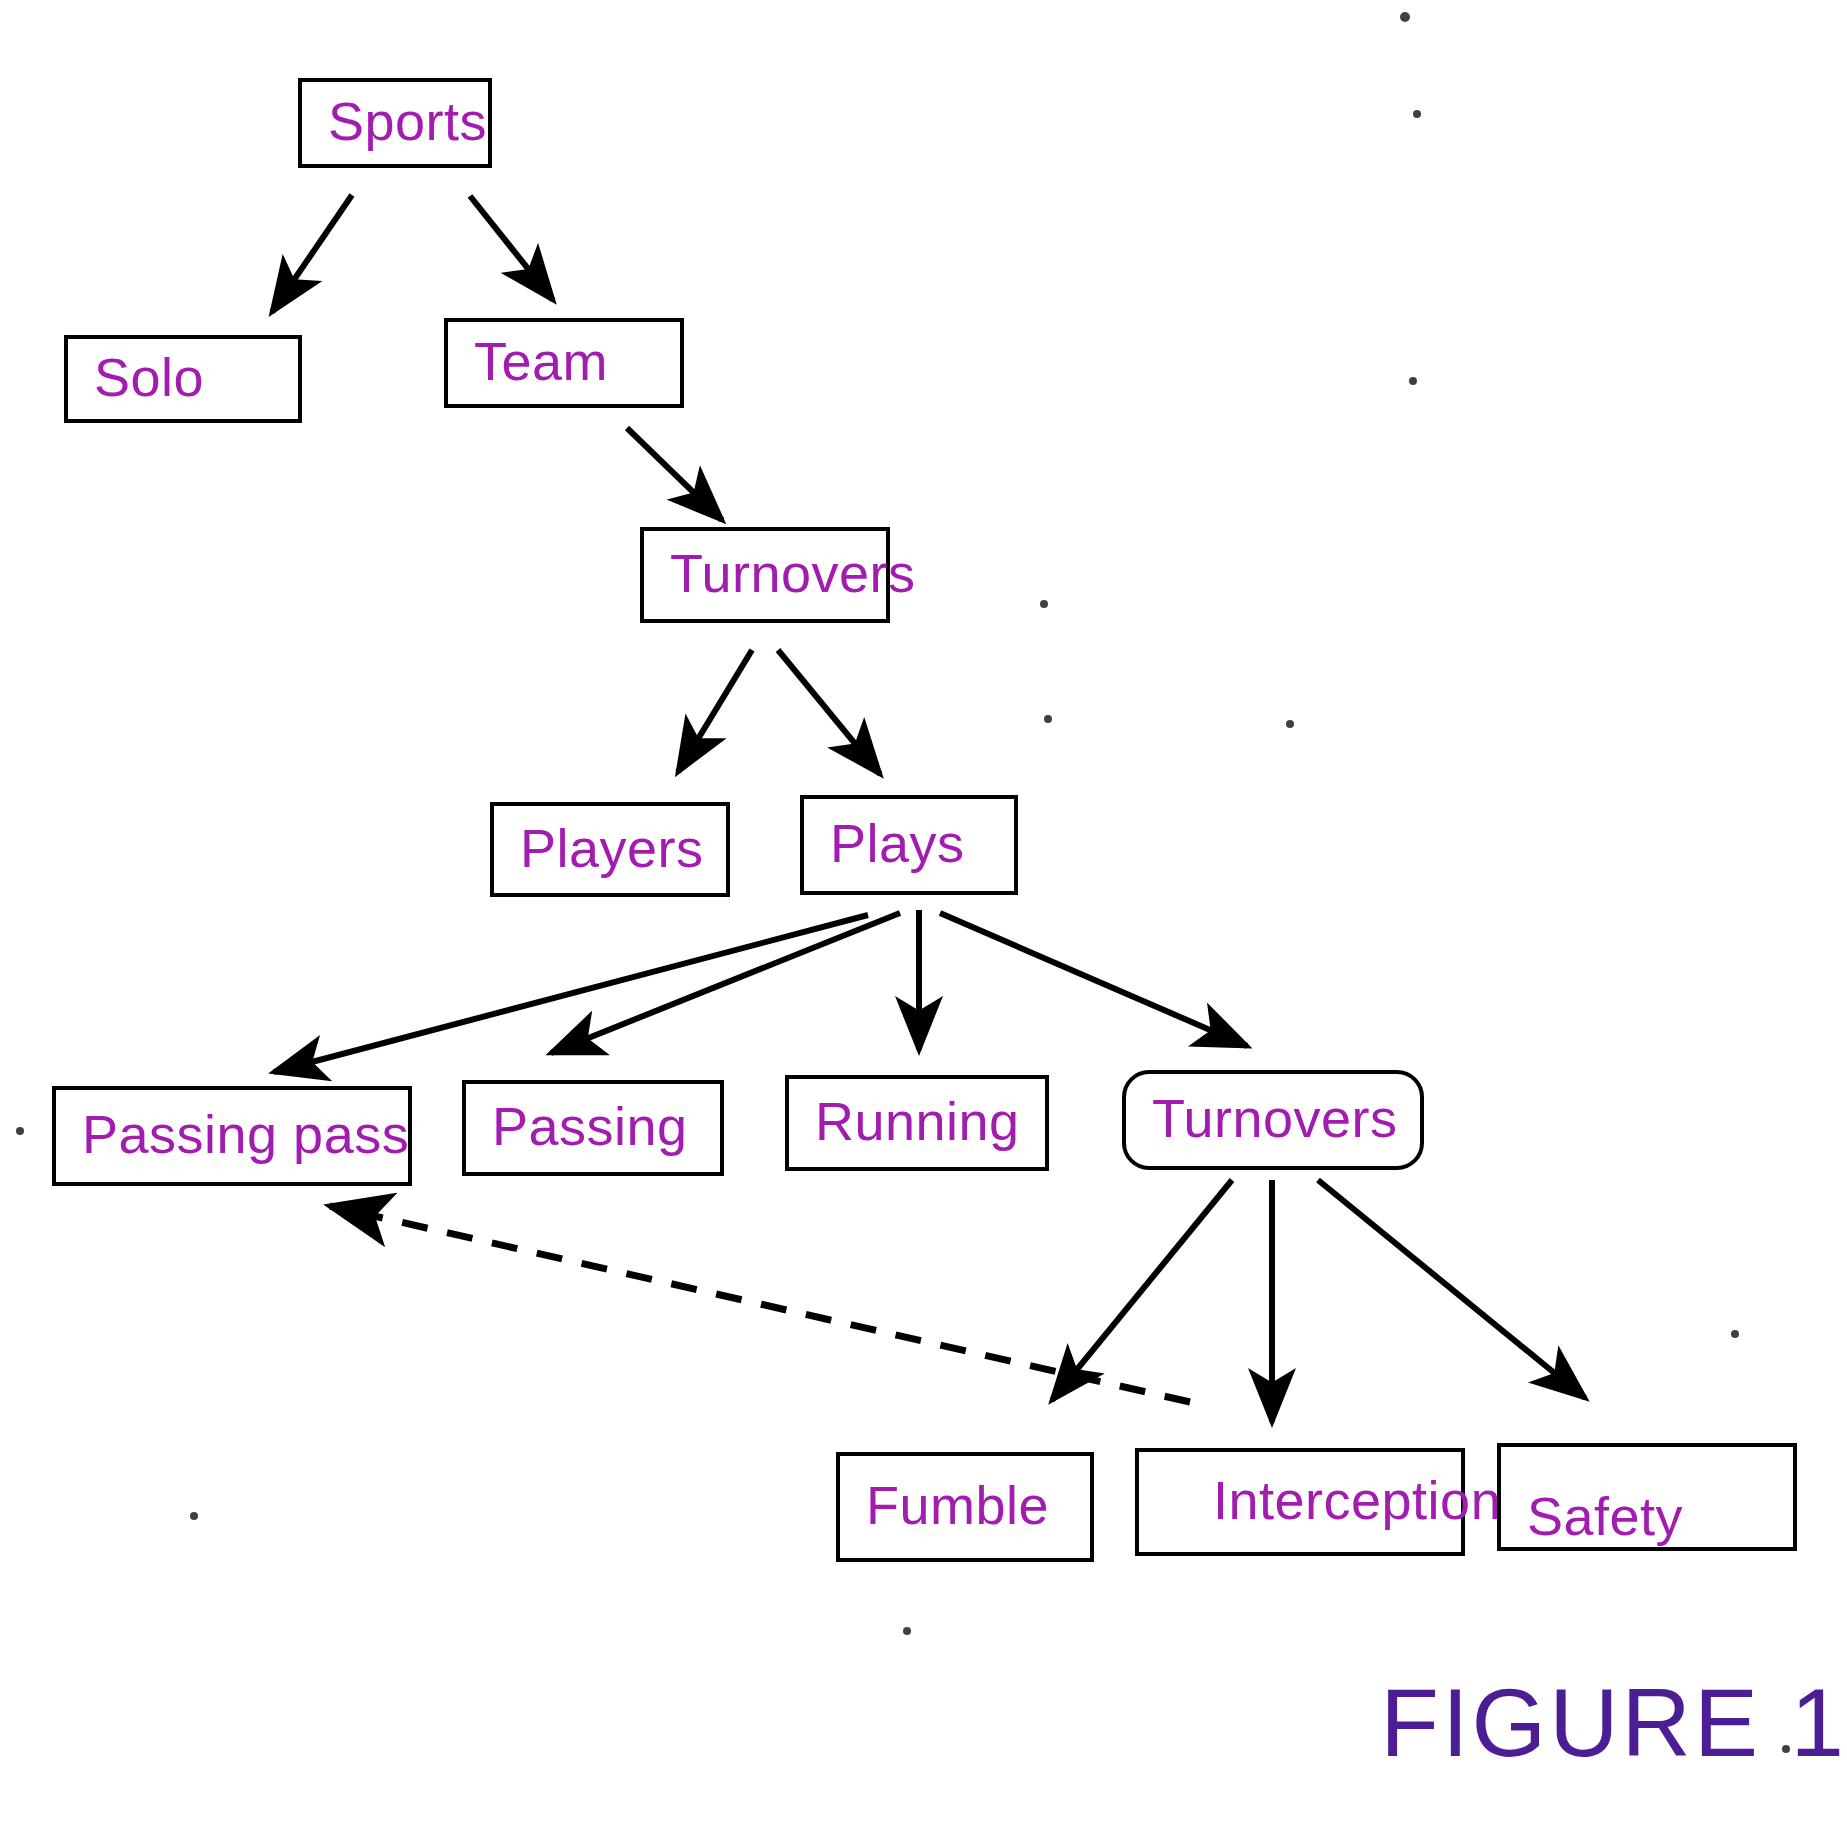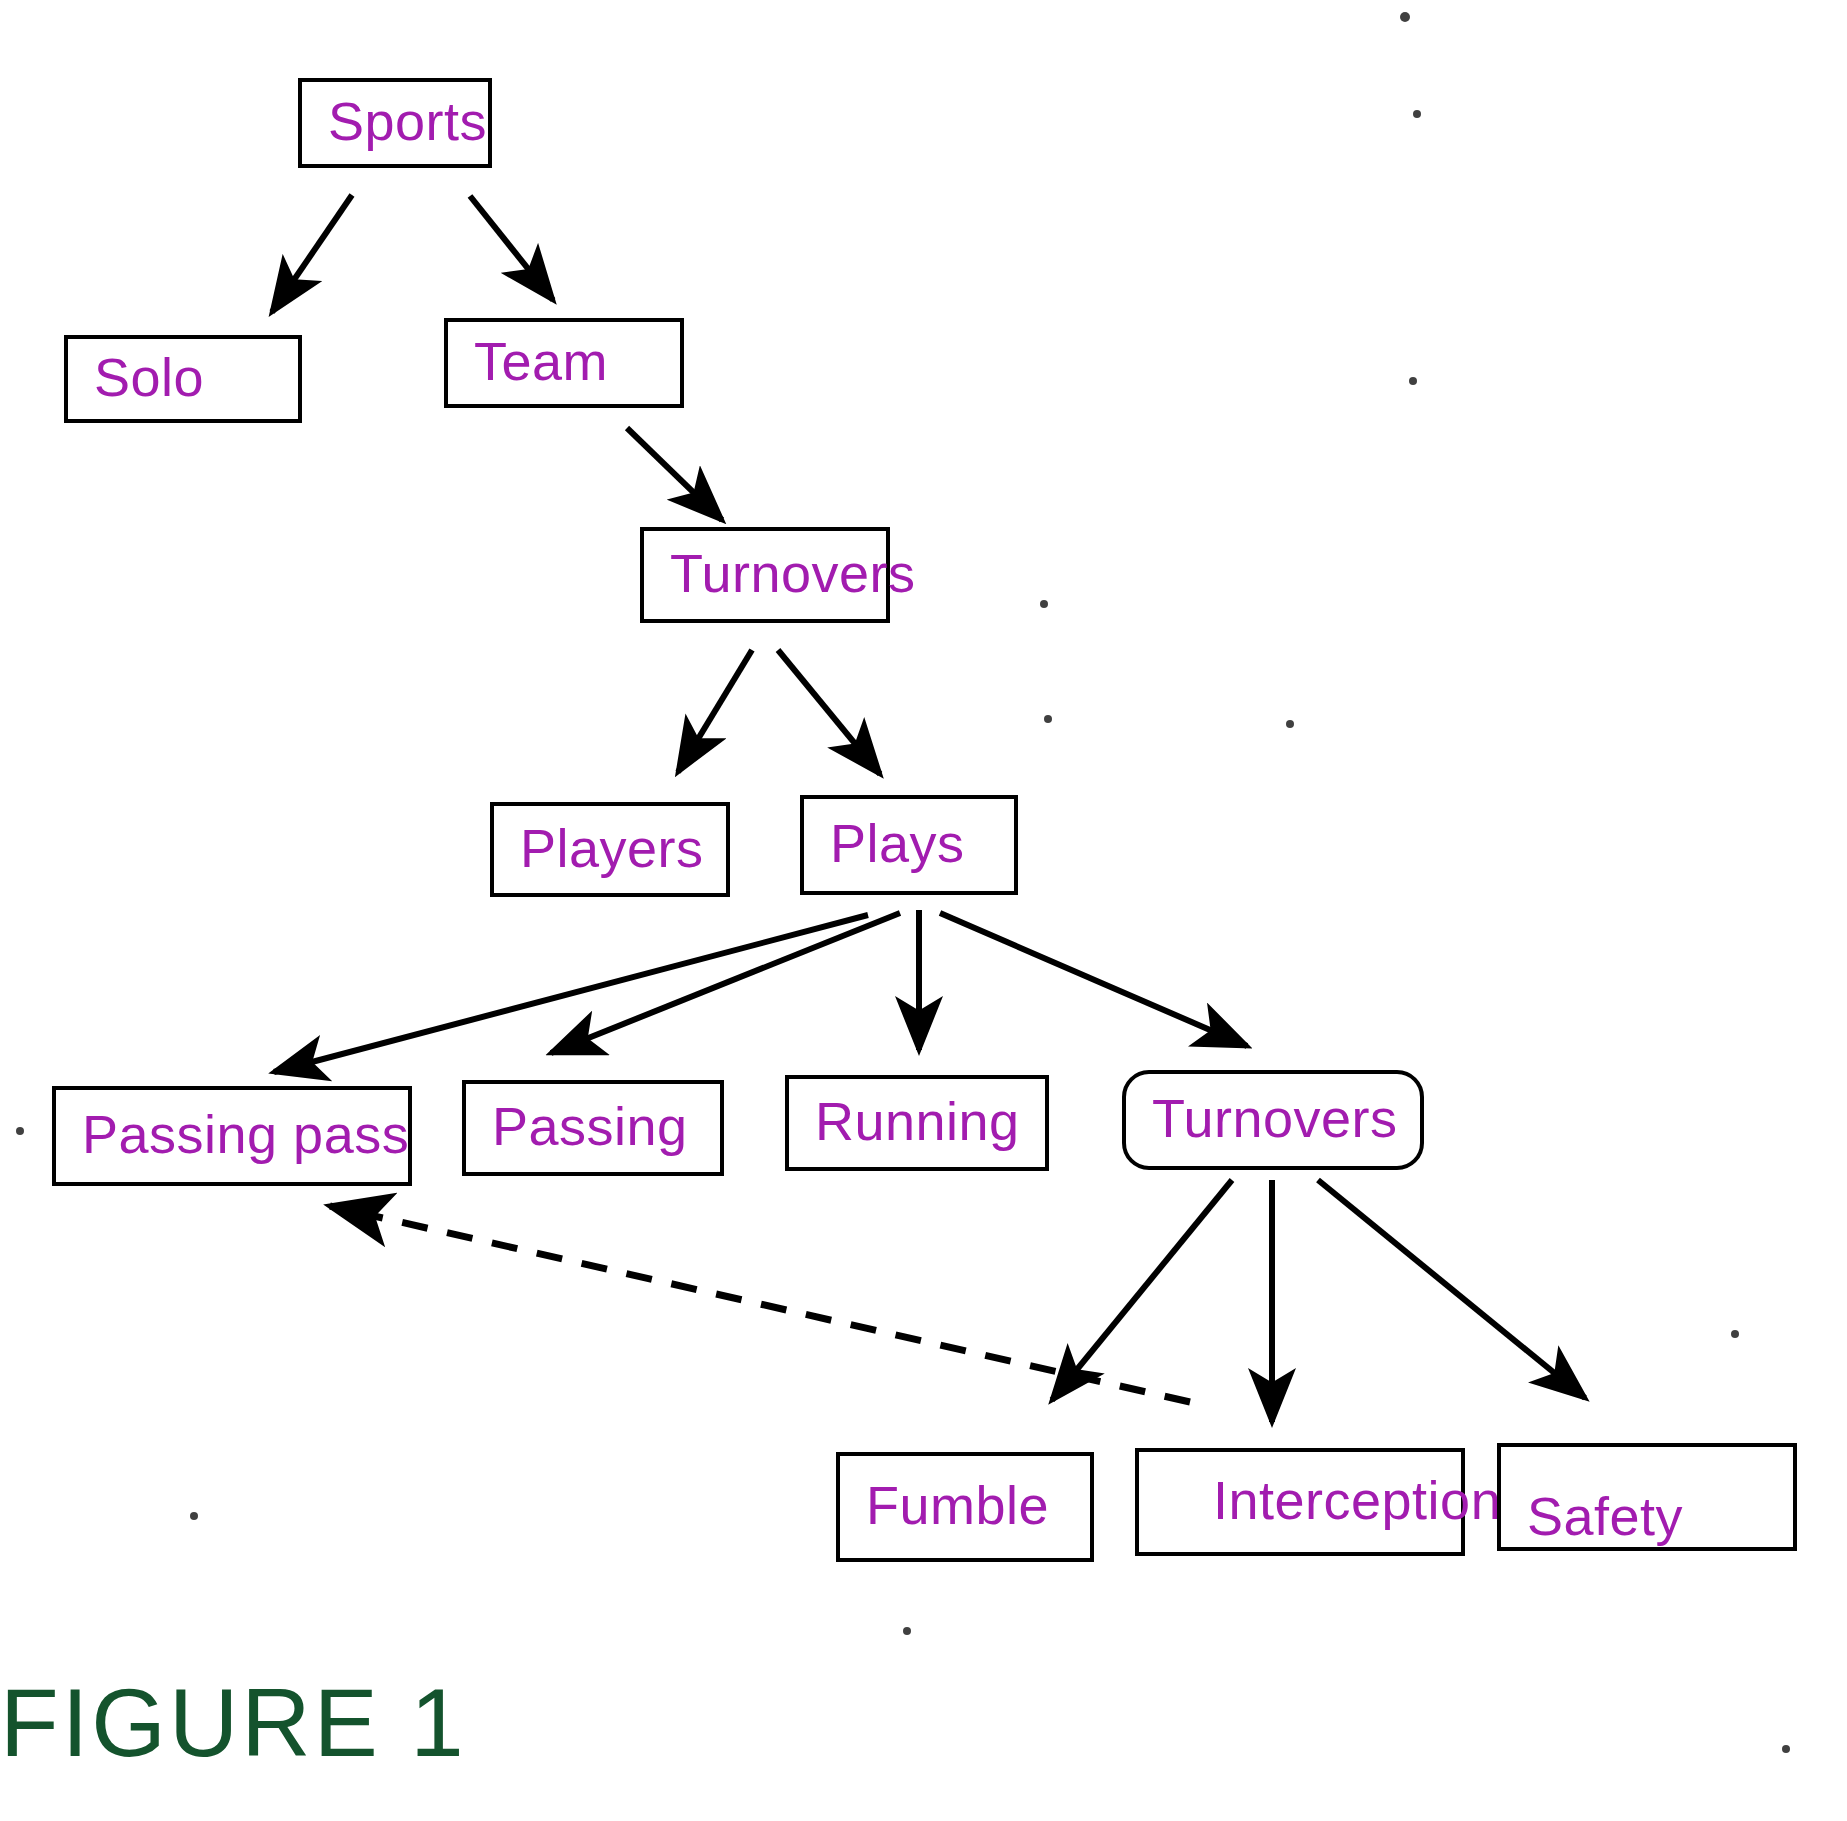--- a/index.html
+++ b/index.html
@@ -45,25 +45,25 @@
   }
   .node .node-label {
     padding-left: 26px;
     padding-bottom: 4px;
   }
   #figure-caption {
     position: absolute;
     left: 0;
     top: 1668px;
     width: 1847px;
-    text-align: left;
+    text-align: right;
     font-family: "Liberation Sans", sans-serif;
     font-size: 96px;
     letter-spacing: 3px;
-    color: #14532d;
+    color: #4c1d95;
   }
   .speck {
     position: absolute;
     background: #000000;
     border-radius: 50%;
     opacity: 0.75;
   }
 </style>
 </head>
 <body>

